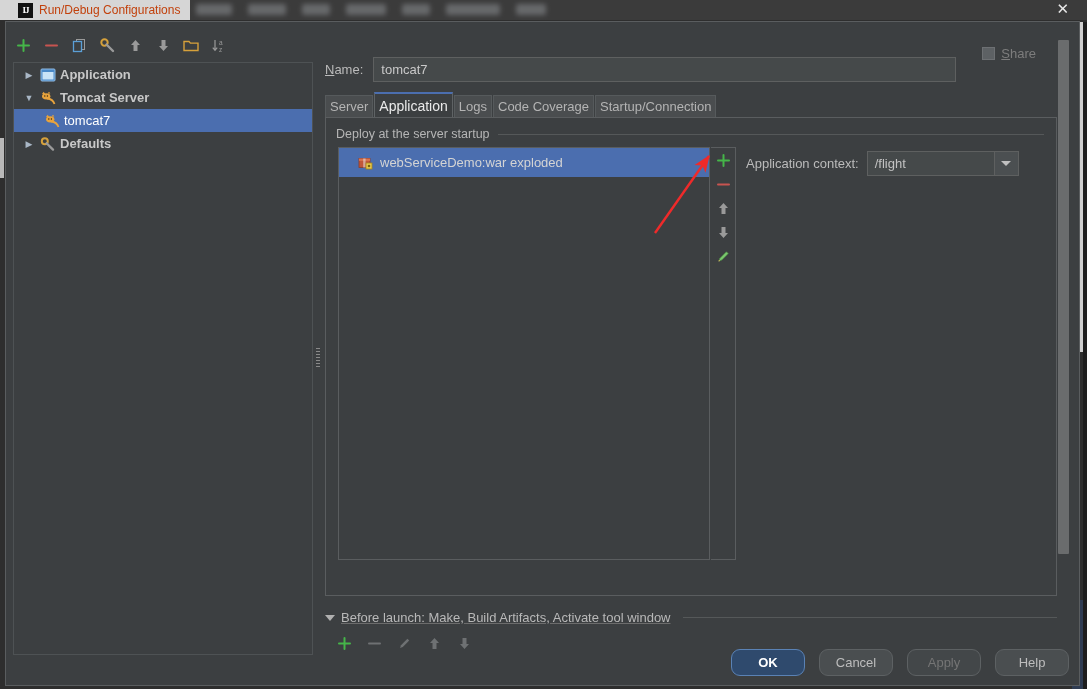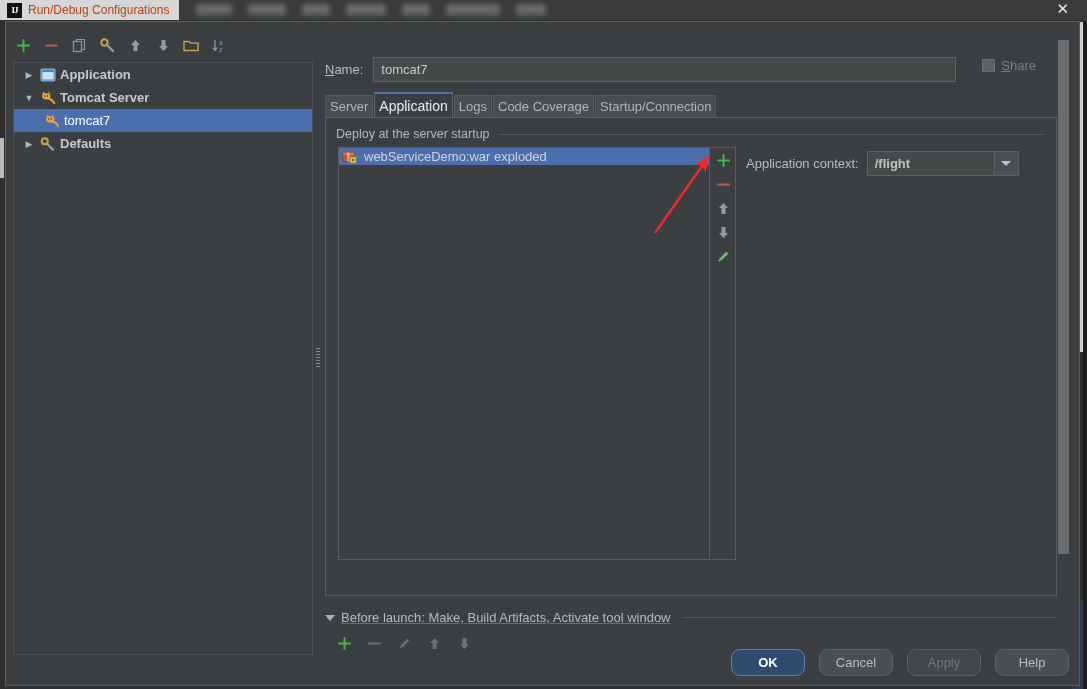--- a/index.html
+++ b/index.html
@@ -42,21 +42,21 @@
   }
 
   
   .titlebar {
     position: absolute; left: 0; top: 0; width: 1087px; height: 20px;
     z-index: 20;
   }
   .title-chip {
     position: absolute; left: 0; top: 0; height: 20px;
     display: flex; align-items: center; gap: 6px;
-    padding: 0 10px 0 7px;
+    padding: 0 10px 0 18px;
     background: #d6d6d6;
   }
   .title-logo {
     width: 15px; height: 15px; background: #111; color: #fff;
     font-size: 9px; font-weight: bold; line-height: 15px; text-align: center;
     font-family: "Liberation Serif", serif; letter-spacing: -1px;
   }
   .title-text { font-size: 12px; color: #c2410c; white-space: nowrap; }
   .win-close {
     position: absolute; right: 18px; top: 1px;
@@ -123,21 +123,21 @@
   }
   .name-label { font-size: 13px; color: #bbbbbb; }
   .name-label u { text-decoration: underline; }
   .name-input {
     width: 583px; height: 25px; background: #45494a;
     border: 1px solid #5e6060; color: #c9c9c9;
     font-size: 13px; padding: 0 7px;
     font-family: "Liberation Sans", sans-serif;
   }
   .share-box {
-    position: absolute; right: 21px; top: 28px;
+    position: absolute; right: 21px; top: 16px;
     display: flex; align-items: center; gap: 6px; cursor: pointer; text-align: right;
   }
   .share-check {
     width: 13px; height: 13px; background: #5d6164; border: 1px solid #6d7073;
   }
   .share-label { font-size: 13px; color: #7d7d7d; }
   .share-label u { text-decoration: underline; }
 
   
   .tabs {
@@ -166,22 +166,22 @@
     display: flex; align-items: center; gap: 8px;
   }
   .group-title { font-size: 12.5px; color: #b6b6b6; white-space: nowrap; }
   .group-line { flex: 1; height: 1px; background: #555859; }
 
   .deploy-list {
     position: absolute; left: 12px; top: 29px; width: 372px; height: 413px;
     background: #3c3f41; border: 1px solid #5a5d5f;
   }
   .deploy-item {
-    height: 17px; display: flex; align-items: center; gap: 6px;
-    padding-left: 3px; background: #4b6eaf; cursor: pointer;
+    height: 29px; display: flex; align-items: center; gap: 6px;
+    padding-left: 19px; background: #4b6eaf; cursor: pointer;
   }
   .deploy-item-text { font-size: 13px; color: #d4d4d4; }
 
   .list-toolbar {
     position: absolute; left: 385px; top: 29px; width: 25px; height: 413px;
     border: 1px solid #5a5d5f; border-left: none;
     display: flex; flex-direction: column; align-items: center;
     padding-top: 3px; gap: 6px;
   }
   .lt-ico { width: 18px; height: 18px; cursor: pointer;
@@ -190,21 +190,21 @@
   .appctx {
     position: absolute; left: 420px; top: 33px;
     display: flex; align-items: center; gap: 8px;
   }
   .appctx-label { font-size: 13px; color: #bbbbbb; }
   .appctx-combo {
     width: 152px; height: 25px; background: #45494a;
     border: 1px solid #5e6060; display: flex; align-items: center;
   }
   .appctx-value {
-    flex: 1; font-size: 13px; color: #c2c2c2; padding-left: 7px; font-weight: bold;
+    flex: 1; font-size: 13px; color: #c2c2c2; padding-left: 7px;
   }
   .appctx-arrow {
     width: 24px; height: 23px; border-left: 1px solid #5e6060;
     background: #4b4f51; display: flex; align-items: center;
     justify-content: center; cursor: pointer;
   }
   .tri-down {
     width: 0; height: 0; border-left: 5px solid transparent;
     border-right: 5px solid transparent; border-top: 5px solid #c0c0c0;
   }

